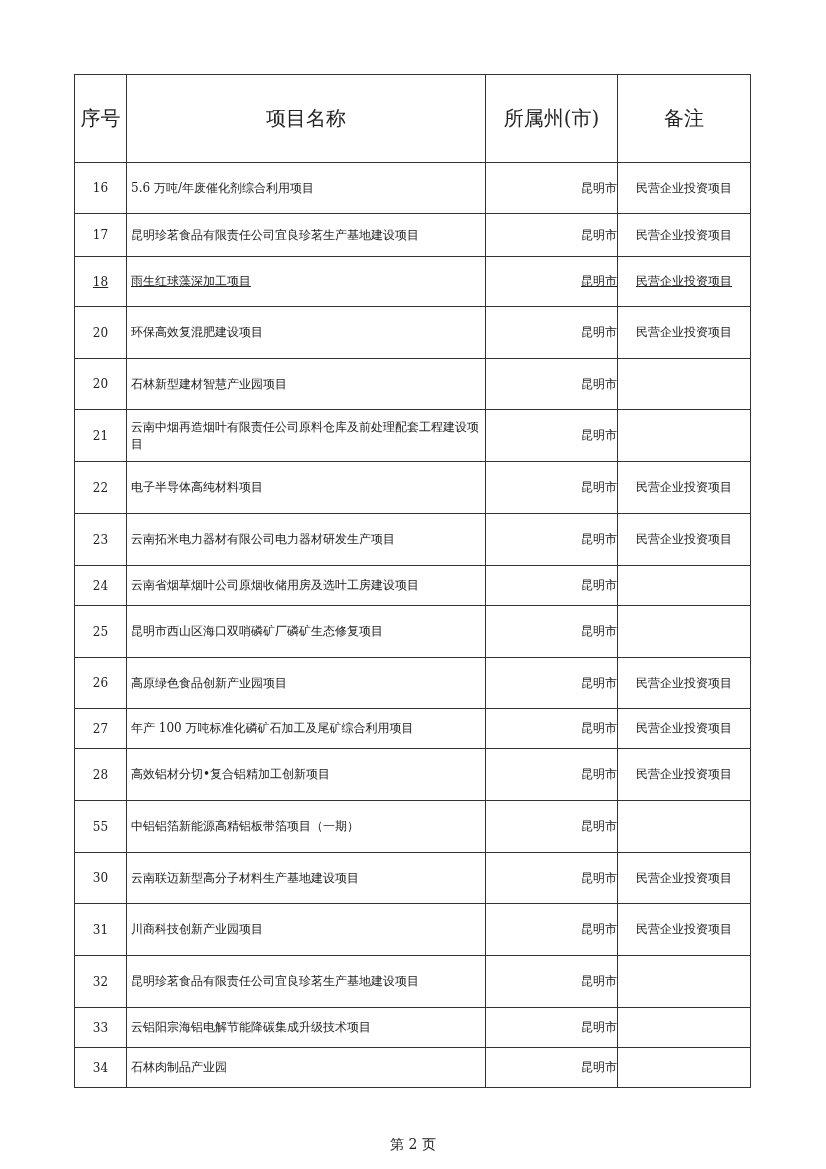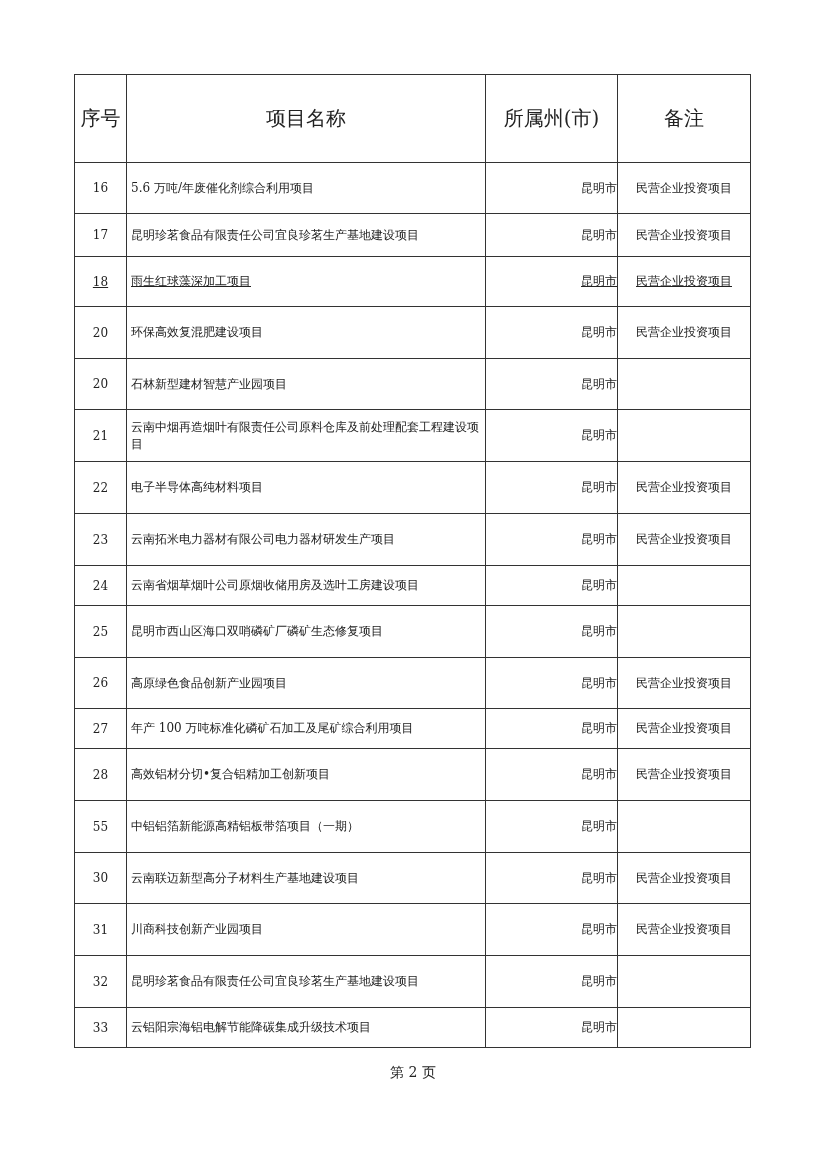--- a/index.html
+++ b/index.html
@@ -5,21 +5,21 @@
   html, body { margin:0; padding:0; background:#ffffff; }
   body { width:826px; height:1169px; position:relative; font-family:"DejaVu Serif","Liberation Serif",serif; color:#222; }
   .sheet { position:absolute; left:74px; top:74px; width:676px; border-collapse:collapse; table-layout:fixed; }
   .sheet td, .sheet th { border:1.5px solid #333; padding:0; font-weight:normal; }
   .sheet th { font-size:20px; height:87px; text-align:center; vertical-align:middle; color:#222; }
   .sheet td { font-size:12px; vertical-align:middle; }
   .c-no { text-align:center; }
   .c-name { text-align:left; padding-left:4px !important; line-height:17px;margin-top:32px; }
   .c-city { text-align:right; }
   .c-note { text-align:center; }
-  .footer { position:absolute; top:1064px; left:0; width:826px; text-align:center; font-size:14px; color:#222; }
+  .footer { position:absolute; top:1136px; left:0; width:826px; text-align:center; font-size:14px; color:#222; }
 </style>
 </head>
 <body>
 
 <table class="sheet">
   <colgroup>
     <col style="width:52px">
     <col style="width:359px">
     <col style="width:132px">
     <col style="width:133px">
@@ -134,16 +134,22 @@
         <td class="c-name">昆明珍茗食品有限责任公司宜良珍茗生产基地建设项目</td>
         <td class="c-city">昆明市</td>
         <td class="c-note"></td>
       </tr>
       <tr style="height: 40px;">
         <td class="c-no">33</td>
         <td class="c-name">云铝阳宗海铝电解节能降碳集成升级技术项目</td>
         <td class="c-city">昆明市</td>
         <td class="c-note"></td>
       </tr>
+      <tr style="height: 40px;">
+        <td class="c-no">34</td>
+        <td class="c-name">石林肉制品产业园</td>
+        <td class="c-city">昆明市</td>
+        <td class="c-note"></td>
+      </tr>
     </tbody>
 </table>
 
 <div class="footer">第 2 页</div>
 
 </body></html>

